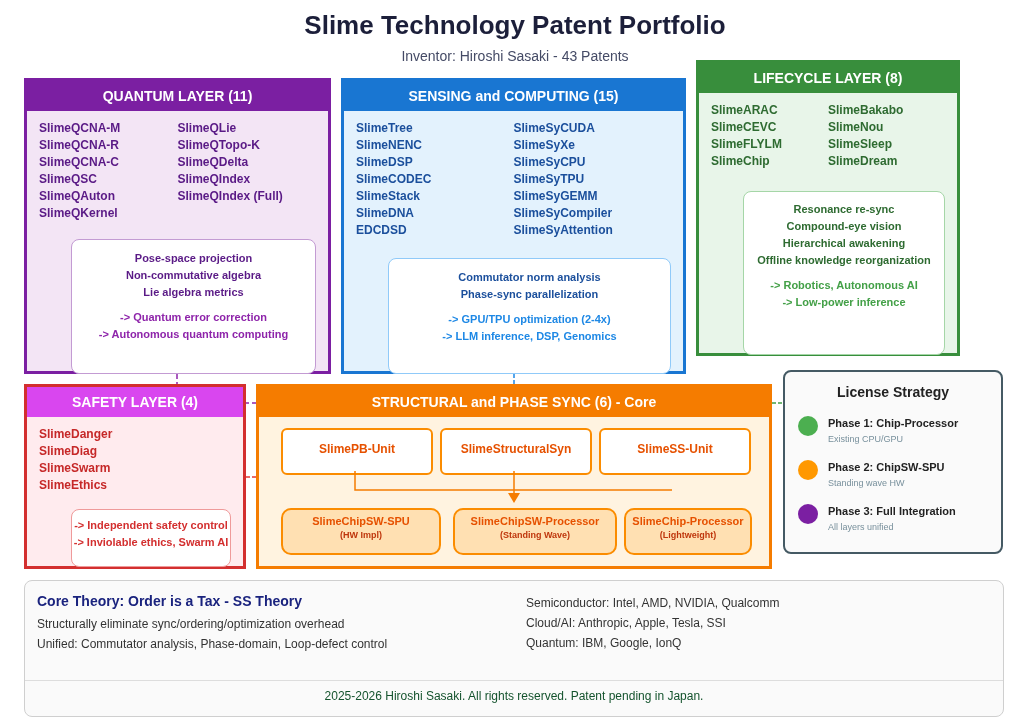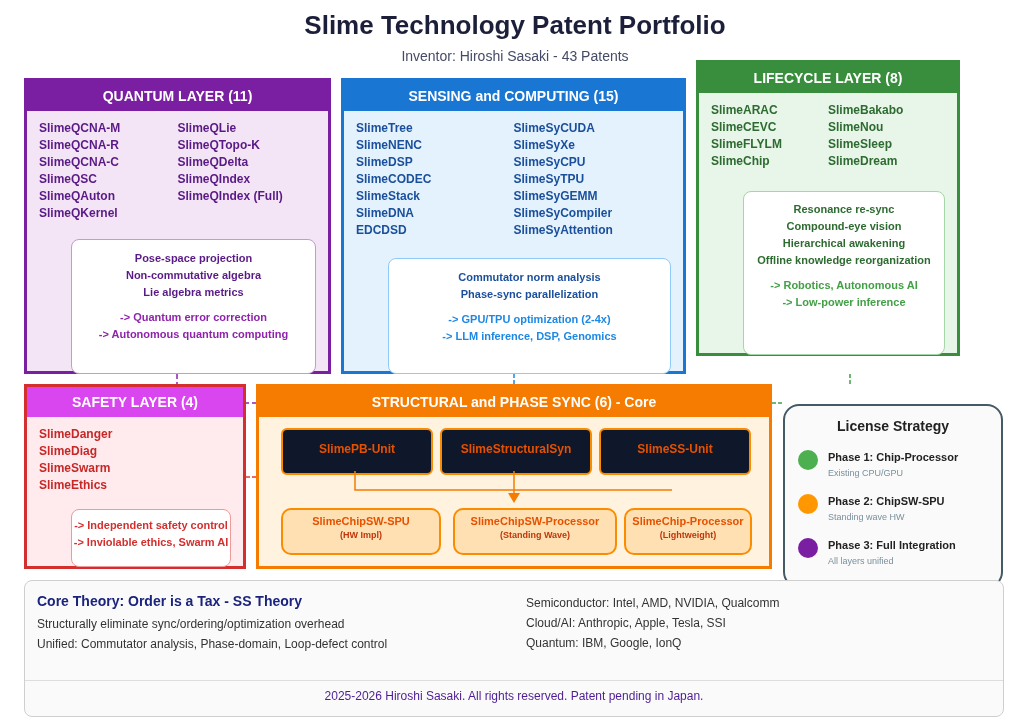--- a/index.html
+++ b/index.html
@@ -43,42 +43,42 @@
   
   .sf { left: 24px; top: 384px; width: 222px; height: 185px; border-color: #d32f2f; background: #ffebee; }
   .sf .panel-head { background: #d946ef; }
   .sf .items { grid-template-columns: 1fr; }
   .sf .it { color: #c62828; }
   .sf .inner { top: 122px; height: 49px; border-color: #ef9a9a; color: #d32f2f; padding-top: 7px; }
 
   
   .c { left: 256px; top: 384px; width: 516px; height: 185px; border-color: #f57c00; background: #fff3e0; }
   .c .panel-head { background: #f57c00; }
-  .unit { position: absolute; top: 41px; width: 148px; height: 43px; background: #0f172a; border: 2px solid #fb8c00; border-radius: 6px;
+  .unit { position: absolute; top: 41px; width: 148px; height: 43px; background: #ffffff; border: 2px solid #fb8c00; border-radius: 6px;
           text-align: center; line-height: 39px; color: #e65100; font-size: 12px; font-weight: bold; }
   .chip { position: absolute; top: 121px; height: 43px; background: #ffe0b2; border: 2px solid #fb8c00; border-radius: 10px;
           text-align: center; color: #e65100; }
   .chip .cn { font-size: 11px; font-weight: bold; margin-top: 5px; }
   .chip .cs { font-size: 9px; font-weight: bold; margin-top: 3px; color: #bf360c; }
 
   
-  .lic { left: 783px; top: 404px; width: 220px; height: 184px; border: 2px solid #455a64; border-radius: 16px; background: #fafafa; }
+  .lic { left: 783px; top: 370px; width: 220px; height: 184px; border: 2px solid #455a64; border-radius: 8px; background: #fafafa; }
   .lic-title { position: absolute; top: 12px; left: 0; right: 0; text-align: center; font-size: 14px; font-weight: bold; color: #222; }
   .phase { position: absolute; left: 13px; right: 6px; height: 34px; }
   .dot { position: absolute; left: 0; top: 2px; width: 20px; height: 20px; border-radius: 50%; }
   .pl { position: absolute; left: 30px; top: 3px; font-size: 11px; font-weight: bold; color: #222; }
   .ps { position: absolute; left: 30px; top: 20px; font-size: 9px; color: #78909c; }
 
   
   .bottom { left: 24px; top: 580px; width: 980px; height: 137px; border: 1px solid #cfcfcf; border-radius: 8px; background: #fafafa; }
   .bcol { position: absolute; top: 12px; }
   .bhead { font-size: 14px; font-weight: bold; color: #1a237e; margin-bottom: 5px; }
   .bline { font-size: 12px; color: #333; line-height: 20px; }
   .bdiv { position: absolute; left: 0; right: 0; top: 99px; border-top: 1px solid #ddd; }
-  .foot { position: absolute; left: 0; right: 0; top: 108px; text-align: center; font-size: 12px; color: #4c1d95; }
+  .foot { position: absolute; left: 0; right: 0; top: 108px; text-align: center; font-size: 12px; color: #14532d; }
 
   svg.conn { position: absolute; left: 0; top: 0; width: 1030px; height: 728px; pointer-events: none; }
 </style>
 </head>
 <body>
 
 <div class="abs title">Slime Technology Patent Portfolio</div>
 <div class="abs subtitle">Inventor: Hiroshi Sasaki - 43 Patents</div>
 
 <svg class="conn">

